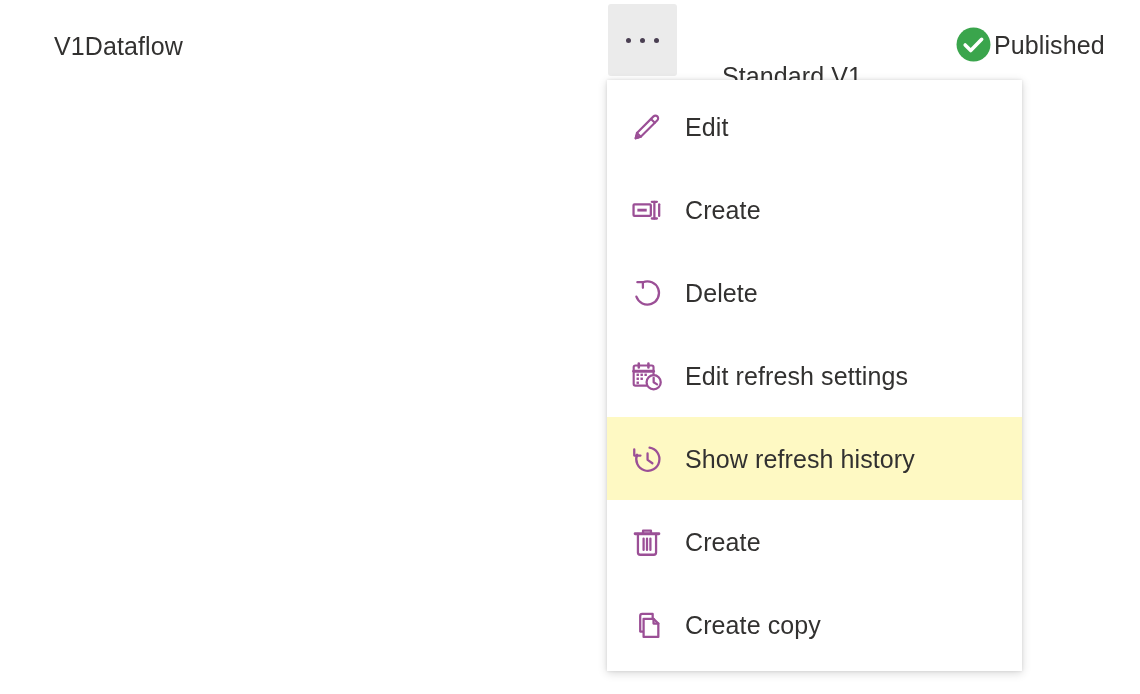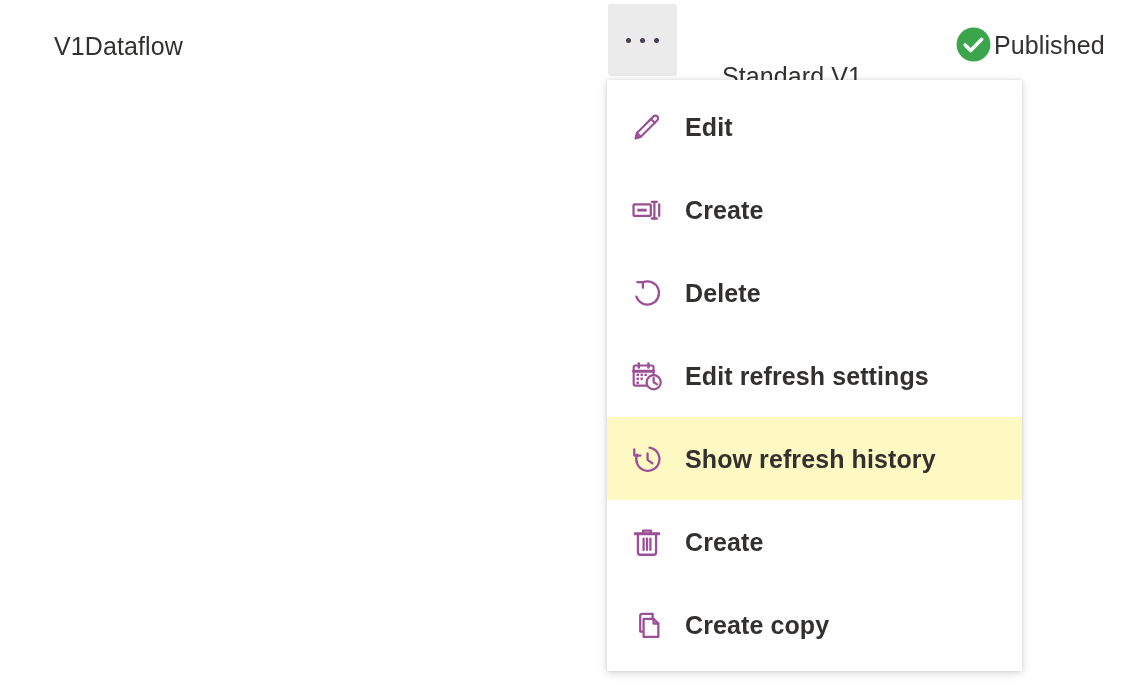--- a/index.html
+++ b/index.html
@@ -103,21 +103,20 @@
   
   #context-menu {
     position: absolute;
     left: 607px;
     top: 80px;
     width: 415px;
     background: #ffffff;
     box-shadow: 0 2px 9px rgba(0, 0, 0, 0.16), 0 0 3px rgba(0, 0, 0, 0.10);
     padding: 5px 0 5px 0;
     box-sizing: border-box;
-    font-weight: bold;
   }
 
   .menu-item {
     position: relative;
     display: flex;
     align-items: center;
     height: 83px;
     padding-left: 22px;
     box-sizing: border-box;
     cursor: pointer;

